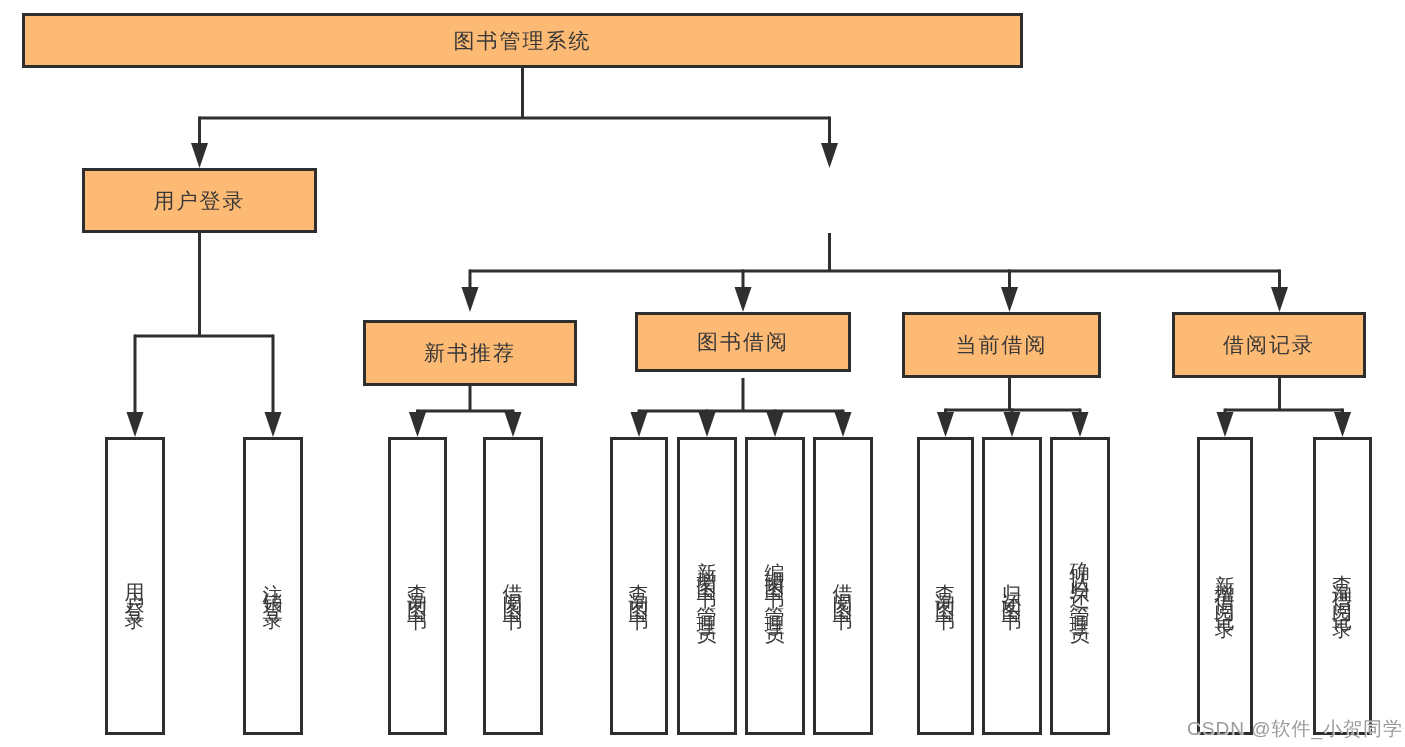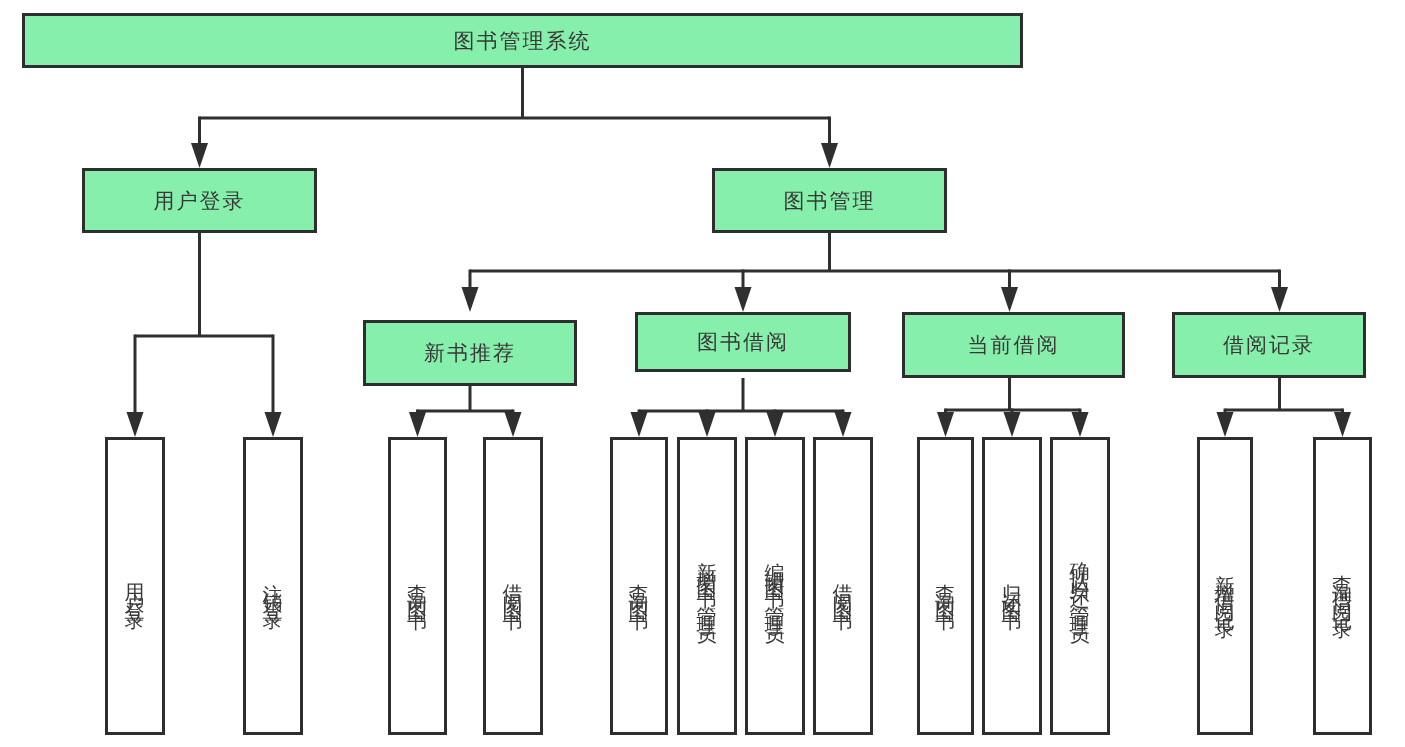--- a/index.html
+++ b/index.html
@@ -1,20 +1,20 @@
 <!DOCTYPE html>
 <html><head>
 <meta charset="utf-8">
 <style>
   html,body{margin:0;padding:0;background:#ffffff;}
   body{width:1405px;height:747px;position:relative;overflow:hidden;
        font-family:"Liberation Sans",sans-serif;}
   .stage{position:absolute;left:0;top:0;width:1405px;height:747px;background:#ffffff;}
   .wires{position:absolute;left:0;top:0;z-index:1;}
-  .hbox{position:absolute;z-index:2;box-sizing:border-box;background:#86efac;
+  .hbox{position:absolute;z-index:2;box-sizing:border-box;background:#fdba74;
         border:3px solid #2e2e2e;display:flex;align-items:center;justify-content:center;
         font-size:21px;color:#383838;letter-spacing:2px;white-space:nowrap;}
   .vbox{position:absolute;z-index:2;box-sizing:border-box;background:#ffffff;
         border:3px solid #2e2e2e;top:437px;height:298px;
         display:flex;align-items:center;justify-content:center;}
   .vbox span{writing-mode:vertical-rl;text-orientation:mixed;line-height:1;
         font-size:20px;letter-spacing:9px;color:#383838;white-space:nowrap;}
   .watermark{position:absolute;z-index:3;right:2px;bottom:5px;font-size:19px;
         color:#9a9a9a;letter-spacing:1px;text-shadow:1px 1px 0 rgba(255,255,255,0.8);
         white-space:nowrap;}
@@ -86,25 +86,24 @@
       <polygon points="1003.5,412 1020.5,412 1012,437"></polygon>
       <polygon points="1071.5,412 1088.5,412 1080,437"></polygon>
       <polygon points="1216.5,412 1233.5,412 1225,437"></polygon>
       <polygon points="1334,412 1351,412 1342.5,437"></polygon>
     </g>
   </svg>
 
   <div class="hbox" style="left:22px;top:13px;width:1001px;height:55px">图书管理系统</div>
 
   <div class="hbox" style="left:82px;top:168px;width:235px;height:65px">用户登录</div>
-  <div class="hbox" style="left:712px;top:168px;width:235px;height:65px">图书管理</div>
 
   <div class="hbox" style="left:363px;top:320px;width:214px;height:66px">新书推荐</div>
   <div class="hbox" style="left:635px;top:312px;width:216px;height:60px">图书借阅</div>
-  <div class="hbox" style="left:902px;top:312px;width:223px;height:66px">当前借阅</div>
+  <div class="hbox" style="left:902px;top:312px;width:199px;height:66px">当前借阅</div>
   <div class="hbox" style="left:1172px;top:312px;width:194px;height:66px">借阅记录</div>
 
   <div class="vbox" style="left:105px;width:60px">
     <span>用户登录</span>
     </div>
   <div class="vbox" style="left:243px;width:60px">
     <span>注销登录</span>
     </div>
 
   <div class="vbox" style="left:388px;width:59px">
@@ -137,13 +136,14 @@
     <span>确认归还（管理员）</span>
     </div>
 
   <div class="vbox" style="left:1197px;width:56px">
     <span>新增借阅记录</span>
     </div>
   <div class="vbox" style="left:1313px;width:59px">
     <span>查询借阅记录</span>
     </div>
 
+  <div class="watermark">CSDN @软件_小贺同学</div>
 </div>
 
 </body></html>

